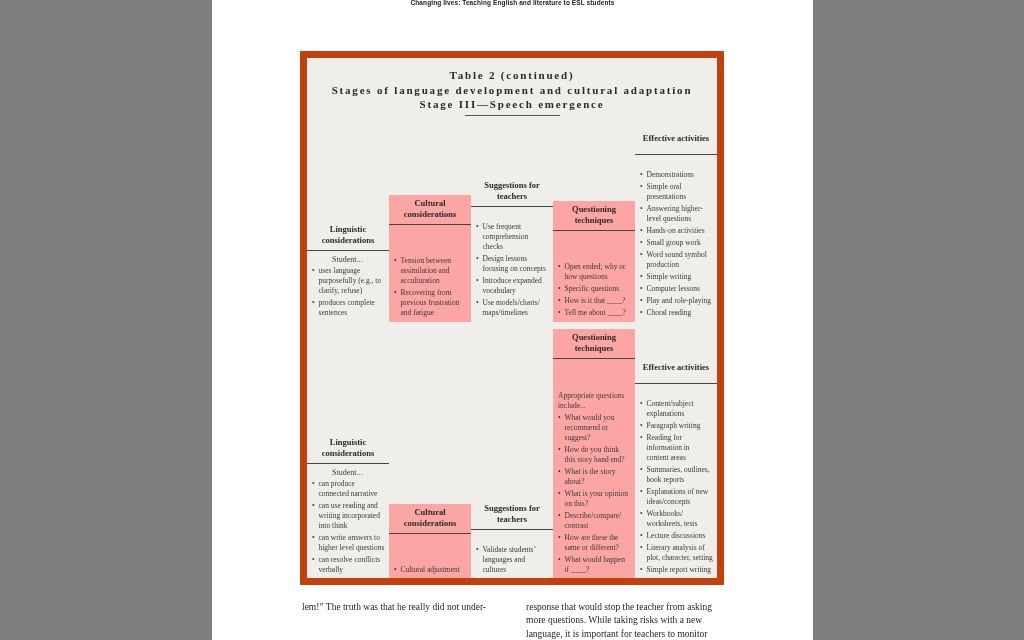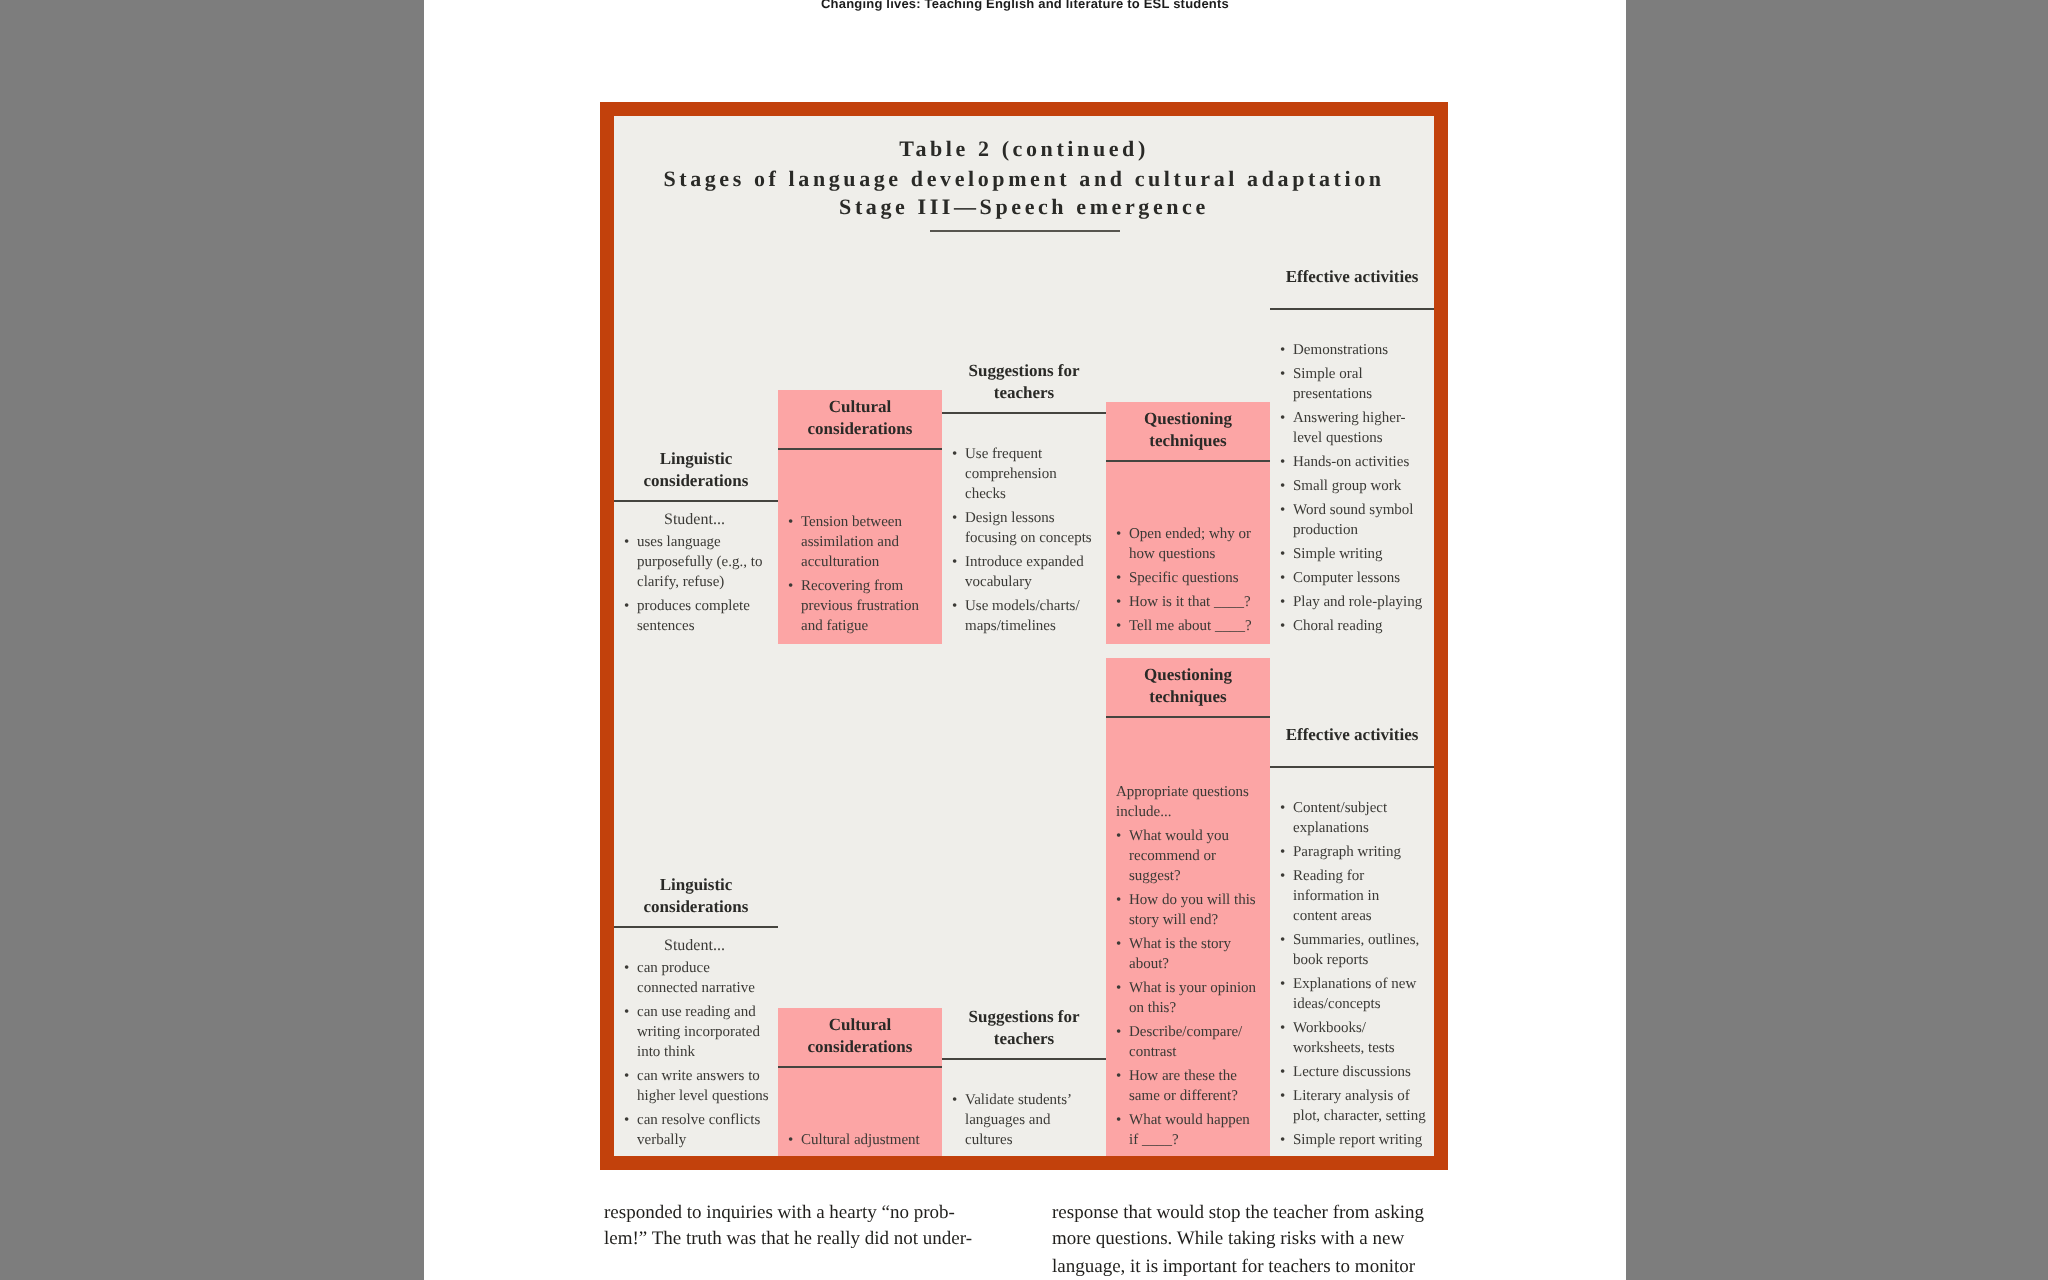--- a/index.html
+++ b/index.html
@@ -164,21 +164,21 @@
           <div class="item">Validate students’ languages and cultures</div>
         </div>
       </div>
 
       <div class="col shaded">
         <div class="col-head">Questioning techniques</div>
         <div class="col-body">
           <div class="student-row"></div>
           <div class="intro">Appropriate questions include...</div>
           <div class="item">What would you recommend or suggest?</div>
-          <div class="item">How do you will this story will end?</div>
+          <div class="item">How do you think this story hand end?</div>
           <div class="item">What is the story about?</div>
           <div class="item">What is your opinion on this?</div>
           <div class="item">Describe/compare/ contrast</div>
           <div class="item">How are these the same or different?</div>
           <div class="item">What would happen if ____?</div>
 
         </div>
       </div>
 
       <div class="col">
@@ -196,21 +196,20 @@
           <div class="item">Simple report writing</div>
         </div>
       </div>
 
     </div>
 
   </div>
 
   <div class="bottom-text">
     <div class="text-col">
-      <div>responded to inquiries with a hearty “no prob-</div>
       <div>lem!” The truth was that he really did not under-</div>
     </div>
     <div class="text-col">
       <div>response that would stop the teacher from asking</div>
       <div>more questions. While taking risks with a new</div>
       <div>language, it is important for teachers to monitor</div>
     </div>
   </div>
 
 </div>

